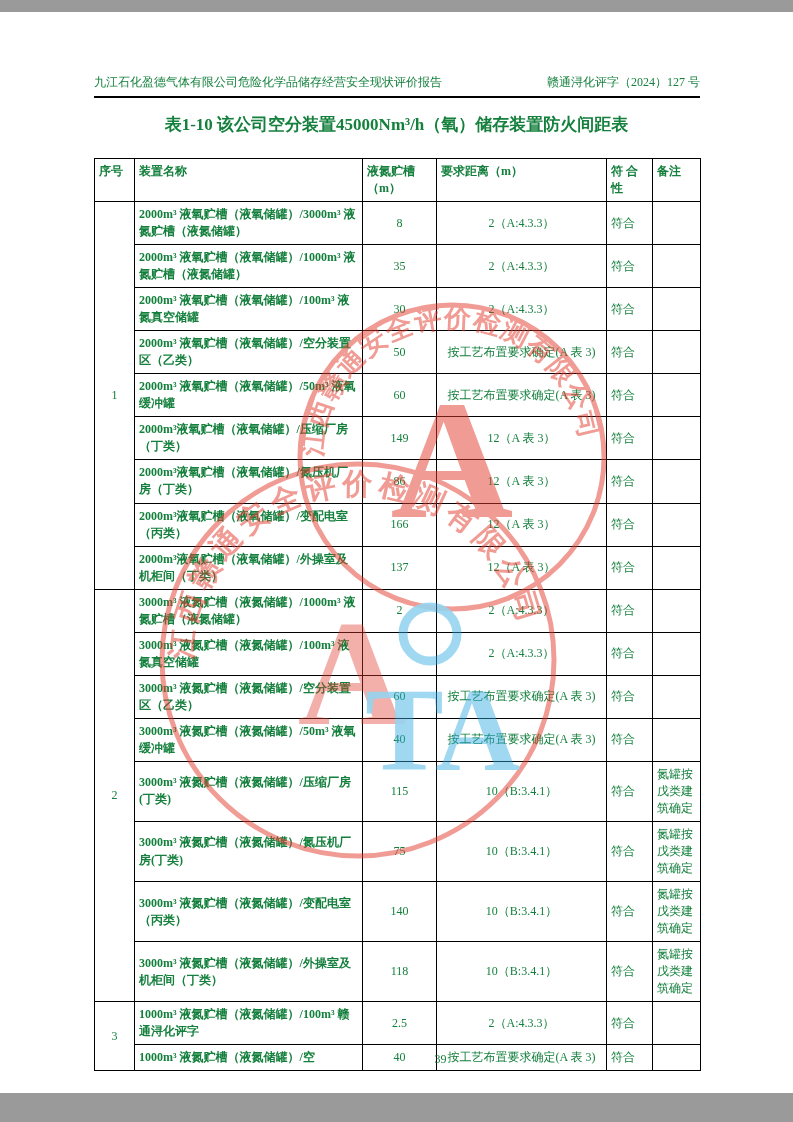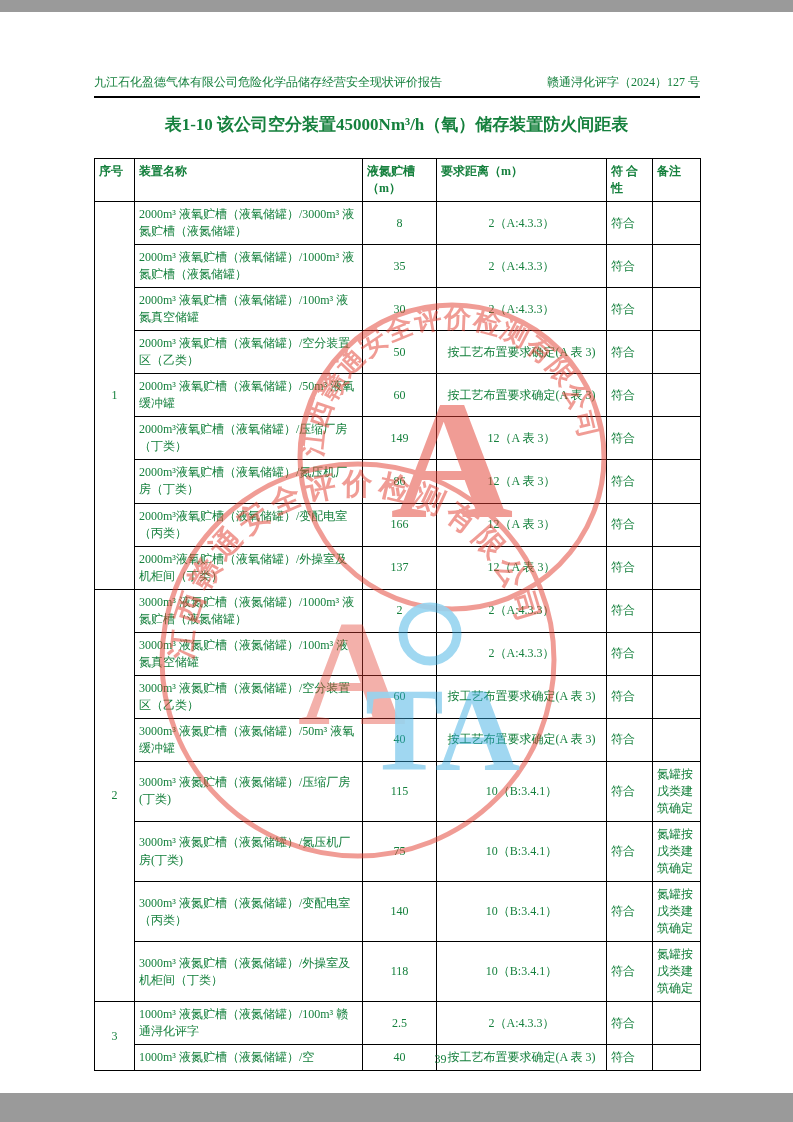--- a/index.html
+++ b/index.html
@@ -13,21 +13,21 @@
 
   .doc-title{position:absolute;top:101px;left:0;width:100%;text-align:center;
              font-weight:bold;font-size:17px;}
 
   .tbl{position:absolute;top:146px;left:94px;width:606px;border-collapse:collapse;
        table-layout:fixed;}
   .tbl th,.tbl td{border:1px solid #000;font-size:12px;line-height:1.42;
                   padding:4px;word-break:break-all;}
   .tbl th{font-weight:bold;text-align:left;vertical-align:top;}
   .c-idx{text-align:center;vertical-align:middle;}
-  .c-name{text-align:left;vertical-align:middle;}
+  .c-name{text-align:left;vertical-align:middle;font-weight:bold;}
   .c-num,.c-req{text-align:center;vertical-align:middle;}
   .c-conf{text-align:left;vertical-align:middle;}
   .c-rem{text-align:left;vertical-align:top;padding:4px 3px;}
 
   .page-number{position:absolute;top:1040px;left:0;width:100%;text-align:center;
                font-size:12px;padding-left:44px;}
 
   .watermark{position:absolute;top:0;left:0;pointer-events:none;z-index:10;}
 </style>
 </head>

